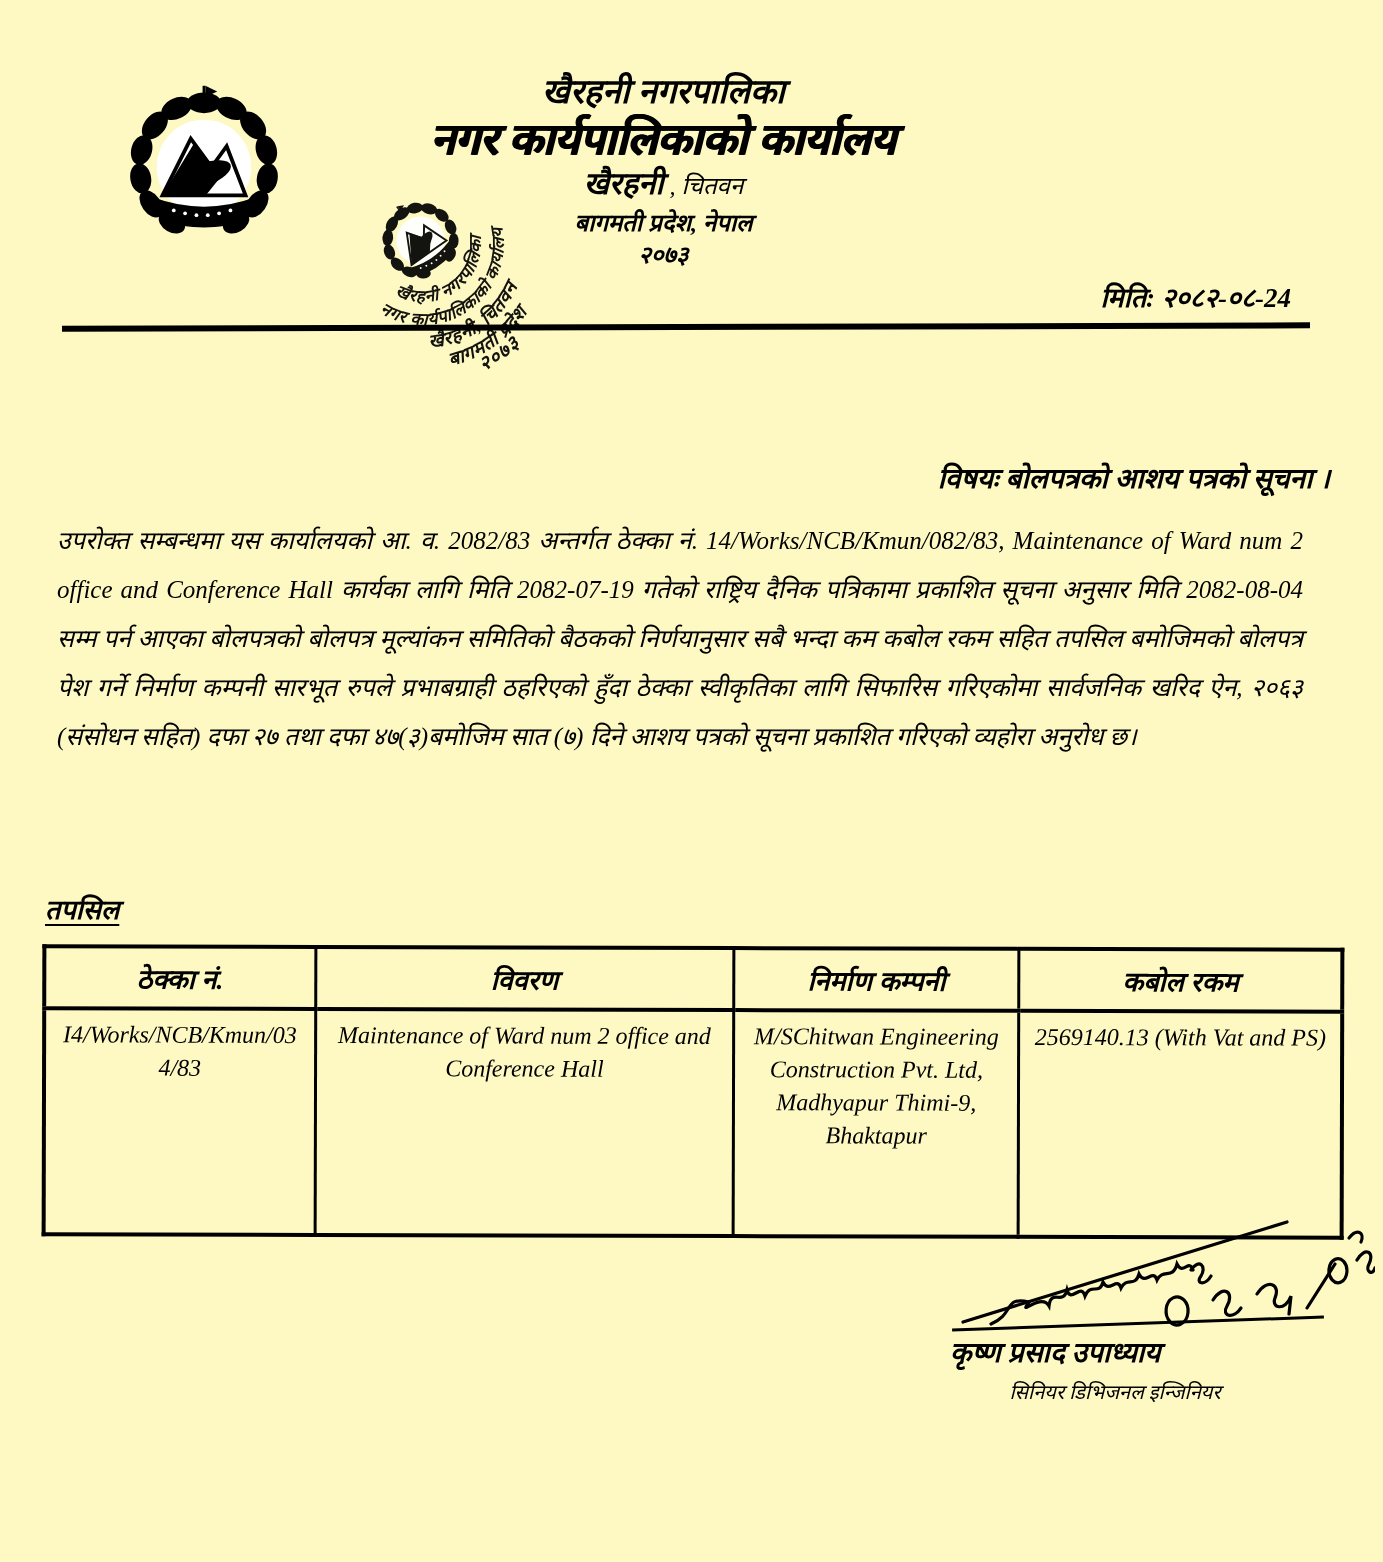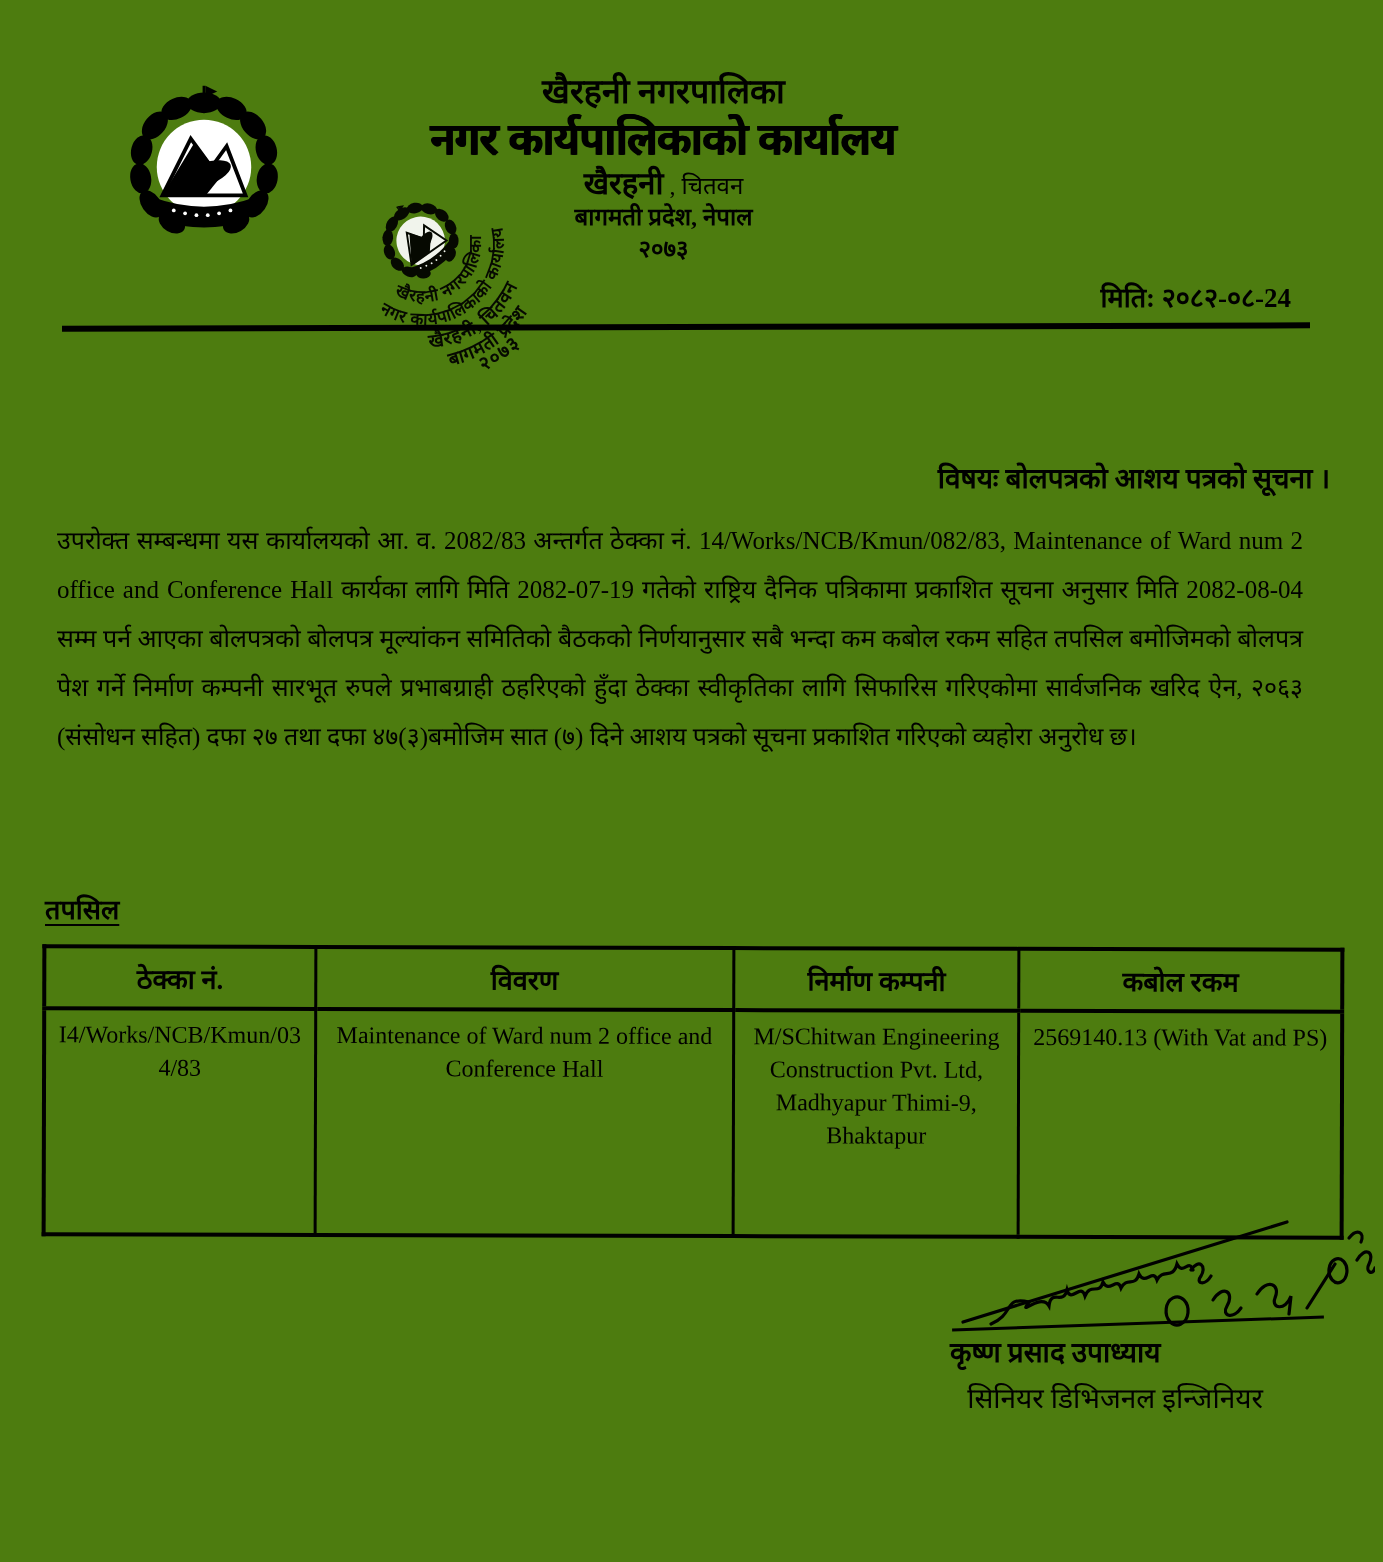--- a/index.html
+++ b/index.html
@@ -1,34 +1,35 @@
 <!DOCTYPE html>
 <html><head>
 <meta charset="utf-8">
 <style>
   html,body{margin:0;padding:0;background:#e8e8e8;}
   .page{
     position:relative;
     width:1383px;height:1562px;
     margin:0 auto;
-    background:#4d7c0f;
+    background:#fef9c3;
     color:#000;
     font-family:"Liberation Serif","DejaVu Sans",serif;
     overflow:hidden;
+    font-style:italic;
   }
   .abs{position:absolute;}
   
   .logo{left:116px;top:82px;width:176px;height:170px;}
   .head-block{left:0;top:72px;width:1383px;padding-right:56px;box-sizing:border-box;text-align:center;line-height:1.18;}
   .head-muni{font-size:34px;font-weight:bold;}
   .head-office{font-size:44px;font-weight:bold;margin-top:2px;
     text-shadow:0.9px 0 0 currentColor,-0.9px 0 0 currentColor;}
   .head-place{font-size:31px;font-weight:bold;}
   .head-place .sub{font-size:24px;font-weight:normal;}
-  .head-prov{font-size:24px;font-weight:bold;margin-top:0;}
+  .head-prov{font-size:24px;font-weight:bold;margin-top:6px;}
   .head-year{font-size:24px;font-weight:bold;margin-top:4px;}
   .date-line{top:278px;right:92px;font-size:27px;font-weight:bold;}
   .rule{left:62px;top:324px;width:1248px;height:6px;background:#000;transform:rotate(-0.15deg);}
   .stamp{left:312px;top:146px;width:282px;height:282px;opacity:0.92;}
   
   .subject{left:0;top:458px;width:1330px;text-align:right;font-size:28px;font-weight:bold;}
   .para{left:57px;top:516px;width:1246px;font-size:25px;line-height:49px;text-align:justify;}
   .tapsil{left:45px;top:890px;font-size:27px;font-weight:bold;
     text-decoration:underline;text-decoration-thickness:2px;text-underline-offset:5px;}
   
@@ -39,21 +40,21 @@
   table.annex th{font-size:27px;font-weight:bold;height:54px;text-align:center;
     border-bottom-width:4px;padding:2px 6px;}
   table.annex td{font-size:24px;line-height:33px;height:206px;vertical-align:top;
     text-align:center;padding:8px 10px;}
   .c1{width:272px;}.c2{width:420px;}.c3{width:286px;}.c4{width:324px;}
   td.cell-contract{word-break:break-all;}
   
   .sig-svg{left:945px;top:1196px;width:430px;height:136px;}
   .sig-line{left:952px;top:1322px;width:372px;height:3px;background:#000;transform:rotate(-2deg);}
   .sig-name{left:950px;top:1332px;width:330px;text-align:left;font-size:28px;font-weight:bold;}
-  .sig-title{left:915px;top:1378px;width:400px;text-align:center;font-size:28px;}
+  .sig-title{left:915px;top:1378px;width:400px;text-align:center;font-size:20px;}
   .stamp text{font-family:"Liberation Serif","DejaVu Sans",serif;font-weight:bold;fill:#000;}
 </style>
 </head>
 <body>
 
 <svg width="0" height="0" style="position:absolute" aria-hidden="true">
   <defs>
     <g id="emblem-shape">
       <g fill="#000">
         <ellipse cx="0" cy="-68" rx="18" ry="11"></ellipse>

